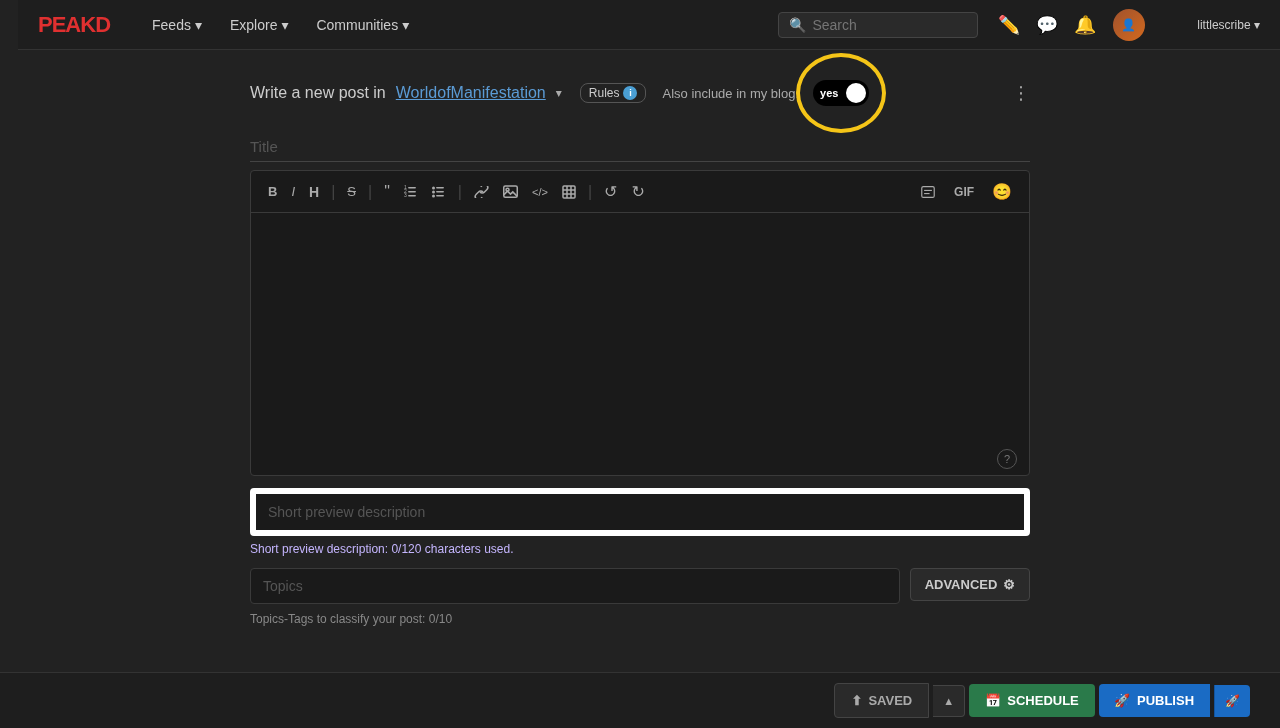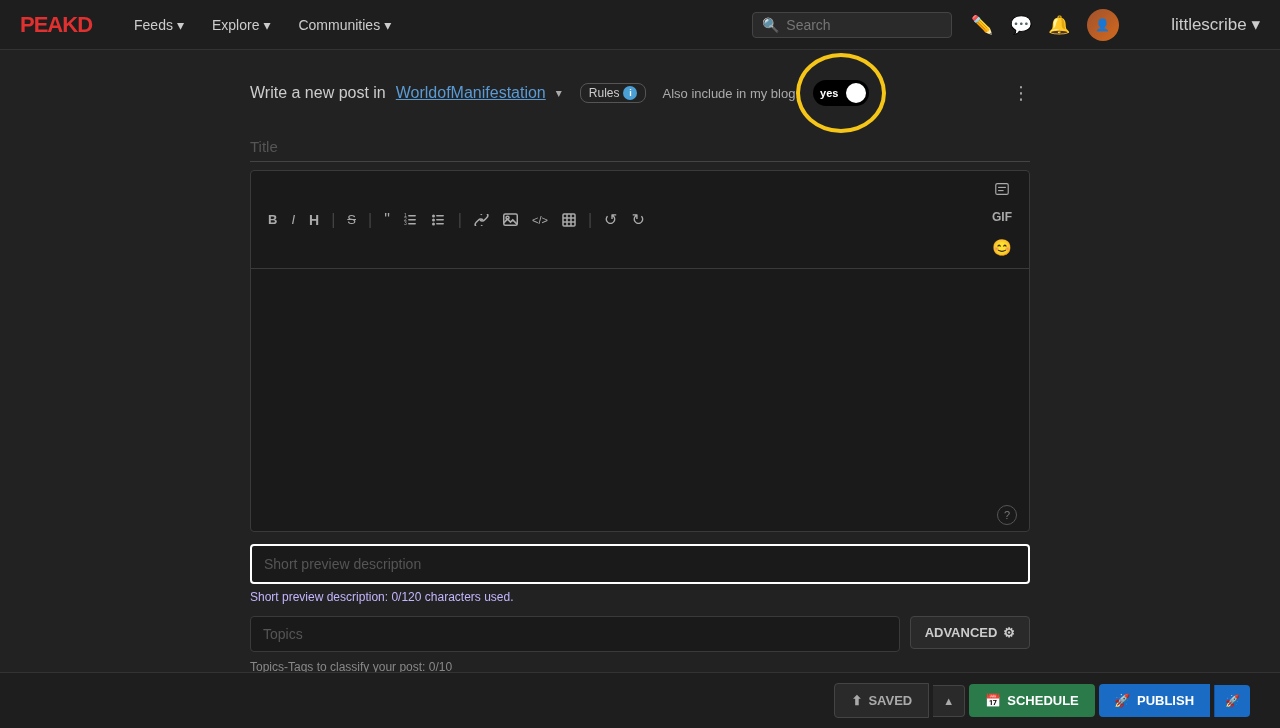--- a/index.html
+++ b/index.html
@@ -13,21 +13,21 @@
 
     
     nav {
       background: #1e1e1e;
       border-bottom: 1px solid #333;
       display: flex;
       align-items: center;
       padding: 0 20px;
       height: 50px;
       position: fixed;
-      top: 0; left: 0; right: 0;
+      top: 0; left: 18px; right: 0;
       z-index: 100;
     }
     .logo {
       font-size: 22px;
       font-weight: 900;
       color: #fff;
       margin-right: 30px;
       letter-spacing: -1px;
     }
     .logo span { color: #e03030; }
@@ -84,21 +84,21 @@
       background: linear-gradient(135deg, #a0522d, #d2691e);
       display: flex;
       align-items: center;
       justify-content: center;
       font-size: 12px;
       color: #fff;
       cursor: pointer;
     }
     .user-label {
       color: #ccc;
-      font-size: 17px;
+      font-size: 12px;
       cursor: pointer;
       padding-left: 36px;
     }
 
     
     .main {
       padding-top: 50px;
       background: #222;
       min-height: 728px;
     }
@@ -254,21 +254,20 @@
     .toolbar-sep {
       color: #444;
       margin: 0 3px;
       font-size: 16px;
     }
     .toolbar-right {
       margin-left: auto;
       display: flex;
       align-items: center;
       gap: 8px;
-      flex-direction: column;
     }
     .editor-area {
       min-height: 230px;
       padding: 12px;
       color: #ccc;
       outline: none;
       background: #1a1a1a;
     }
     .help-icon {
       display: flex;
@@ -285,21 +284,21 @@
       justify-content: center;
       color: #777;
       font-size: 11px;
       cursor: pointer;
     }
 
     
     .preview-input {
       width: 100%;
       background: #1a1a1a;
-      border: 2px solid #ffffff;
+      border: 6px solid #ffffff;
       border-radius: 4px;
       outline: none;
       color: #ccc;
       font-size: 14px;
       padding: 10px 12px;
       margin-bottom: 6px;
     }
     .preview-input::placeholder { color: #555; }
     .char-count {
       font-size: 12px;

